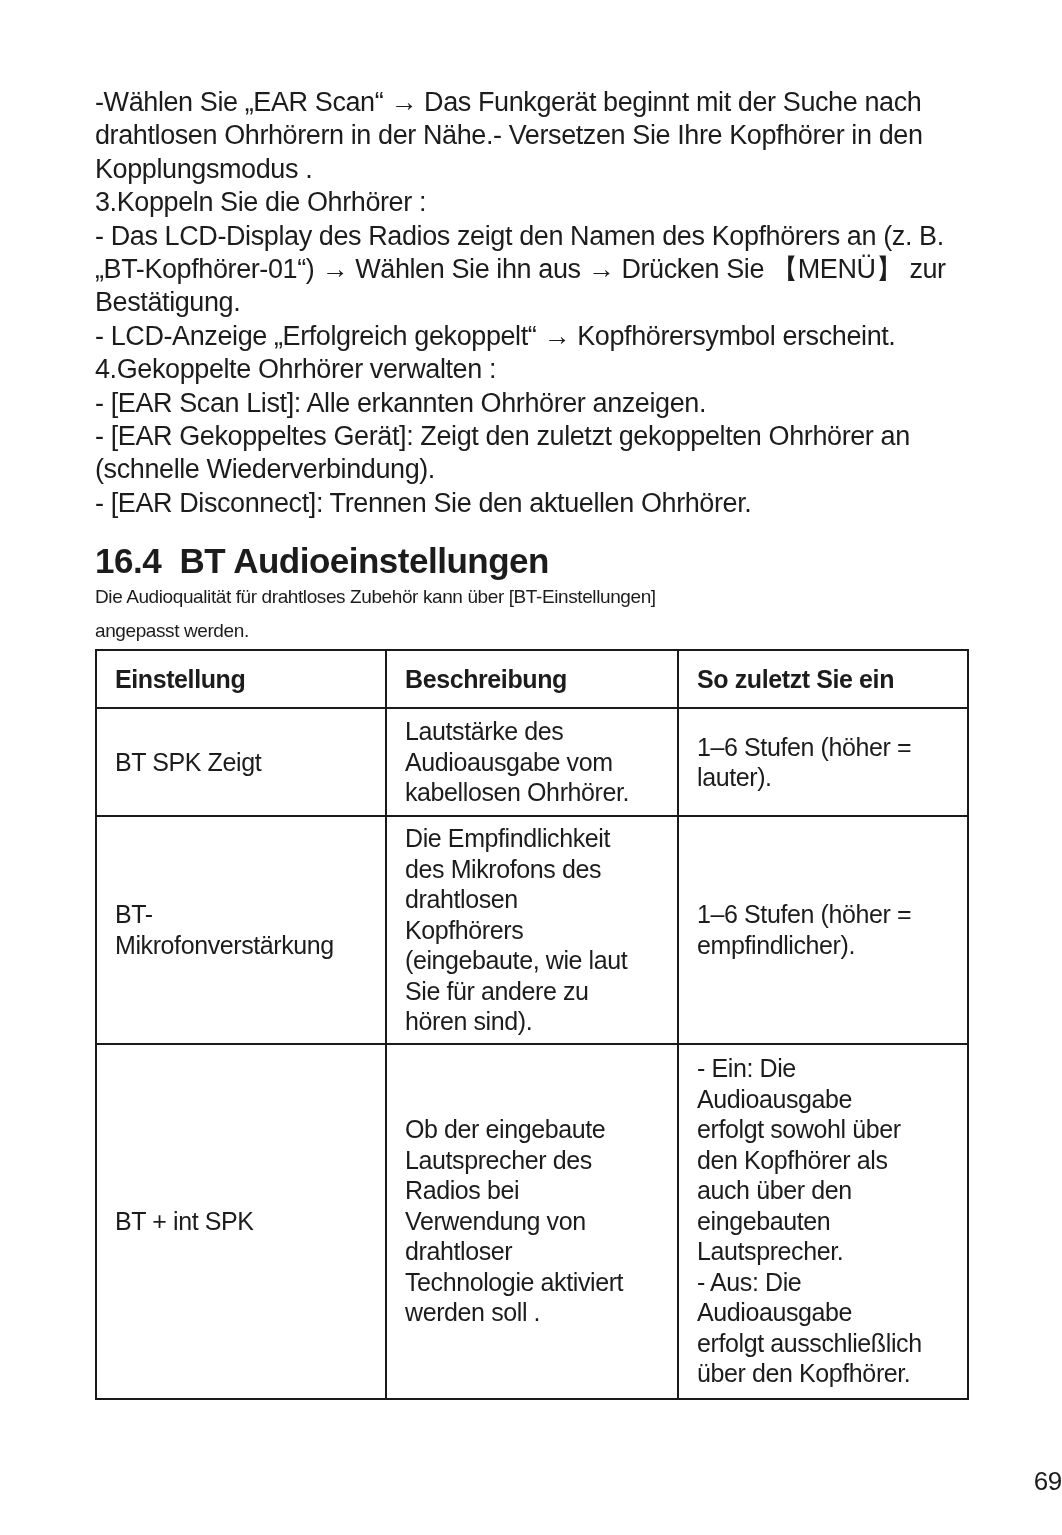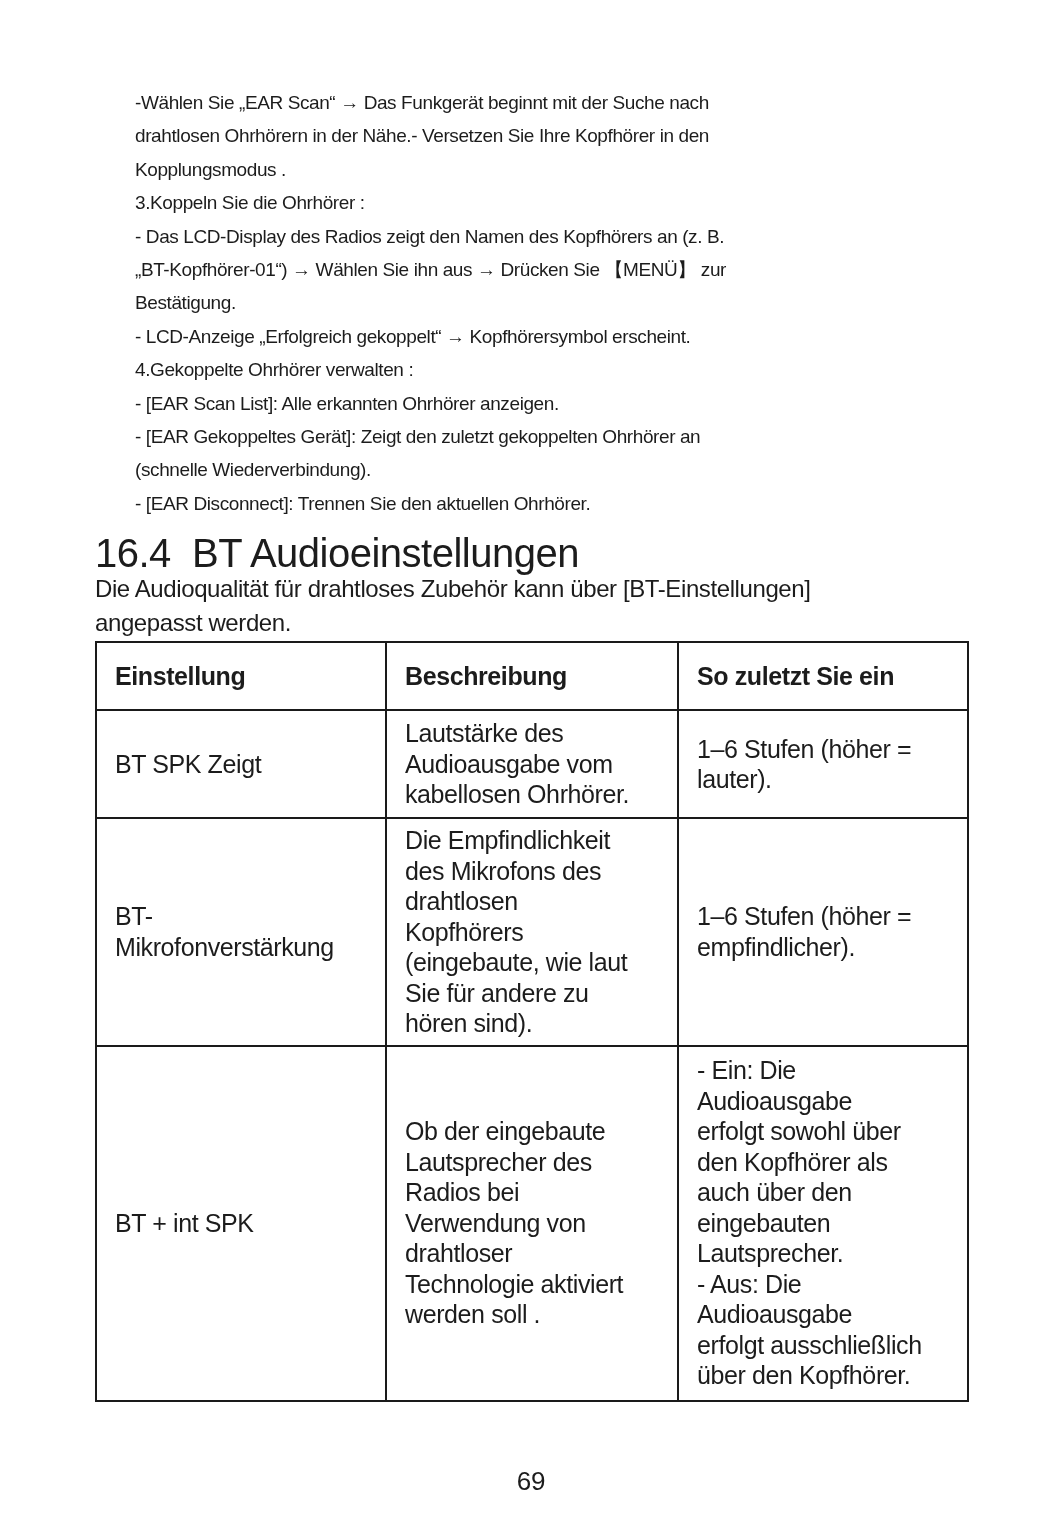--- a/index.html
+++ b/index.html
@@ -15,36 +15,35 @@
     color: #1c1c1c;
     overflow: hidden;
   }
   .content {
     position: absolute;
     left: 95px;
     top: 86px;
     width: 872px;
   }
   .intro {
-    font-size: 19px;
+    font-size: 27px;
     line-height: 33.4px;
     letter-spacing: -0.4px;
     white-space: pre;
-    margin-left: 40px;
   }
   .section-heading {
-    font-size: 40px;
-    font-weight: 400;
+    font-size: 35px;
+    font-weight: 700;
     letter-spacing: -0.5px;
     line-height: 38px;
-    margin: 14px 0 0 0;
+    margin: 22px 0 0 0;
     white-space: pre;
   }
   .section-lead {
-    font-size: 24px;
+    font-size: 19px;
     line-height: 33.4px;
     letter-spacing: -0.4px;
     white-space: pre;
     margin: 0;
   }
   table.settings {
     border-collapse: collapse;
     table-layout: fixed;
     width: 872px;
     margin-top: 2px;
@@ -60,30 +59,30 @@
     letter-spacing: -0.4px;
     white-space: pre;
     overflow: hidden;
   }
   table.settings th {
     font-weight: 700;
   }
   col.c1 { width: 290px; }
   col.c2 { width: 292px; }
   col.c3 { width: 290px; }
-  tr.hdr   { height: 68px; }
+  tr.hdr   { height: 58px; }
   tr.row-1 { height: 108px; }
   tr.row-2 { height: 224px; }
   tr.row-3 { height: 355px; }
   .page-number {
     position: absolute;
     top: 1466px;
     left: 0;
     width: 100%;
-    text-align: center;
+    text-align: right;
     font-size: 26px;
     letter-spacing: -0.3px;
   }
 </style>
 </head>
 <body>
 
 <div class="content">
 
   <div class="intro">-Wählen Sie „EAR Scan“ → Das Funkgerät beginnt mit der Suche nach

